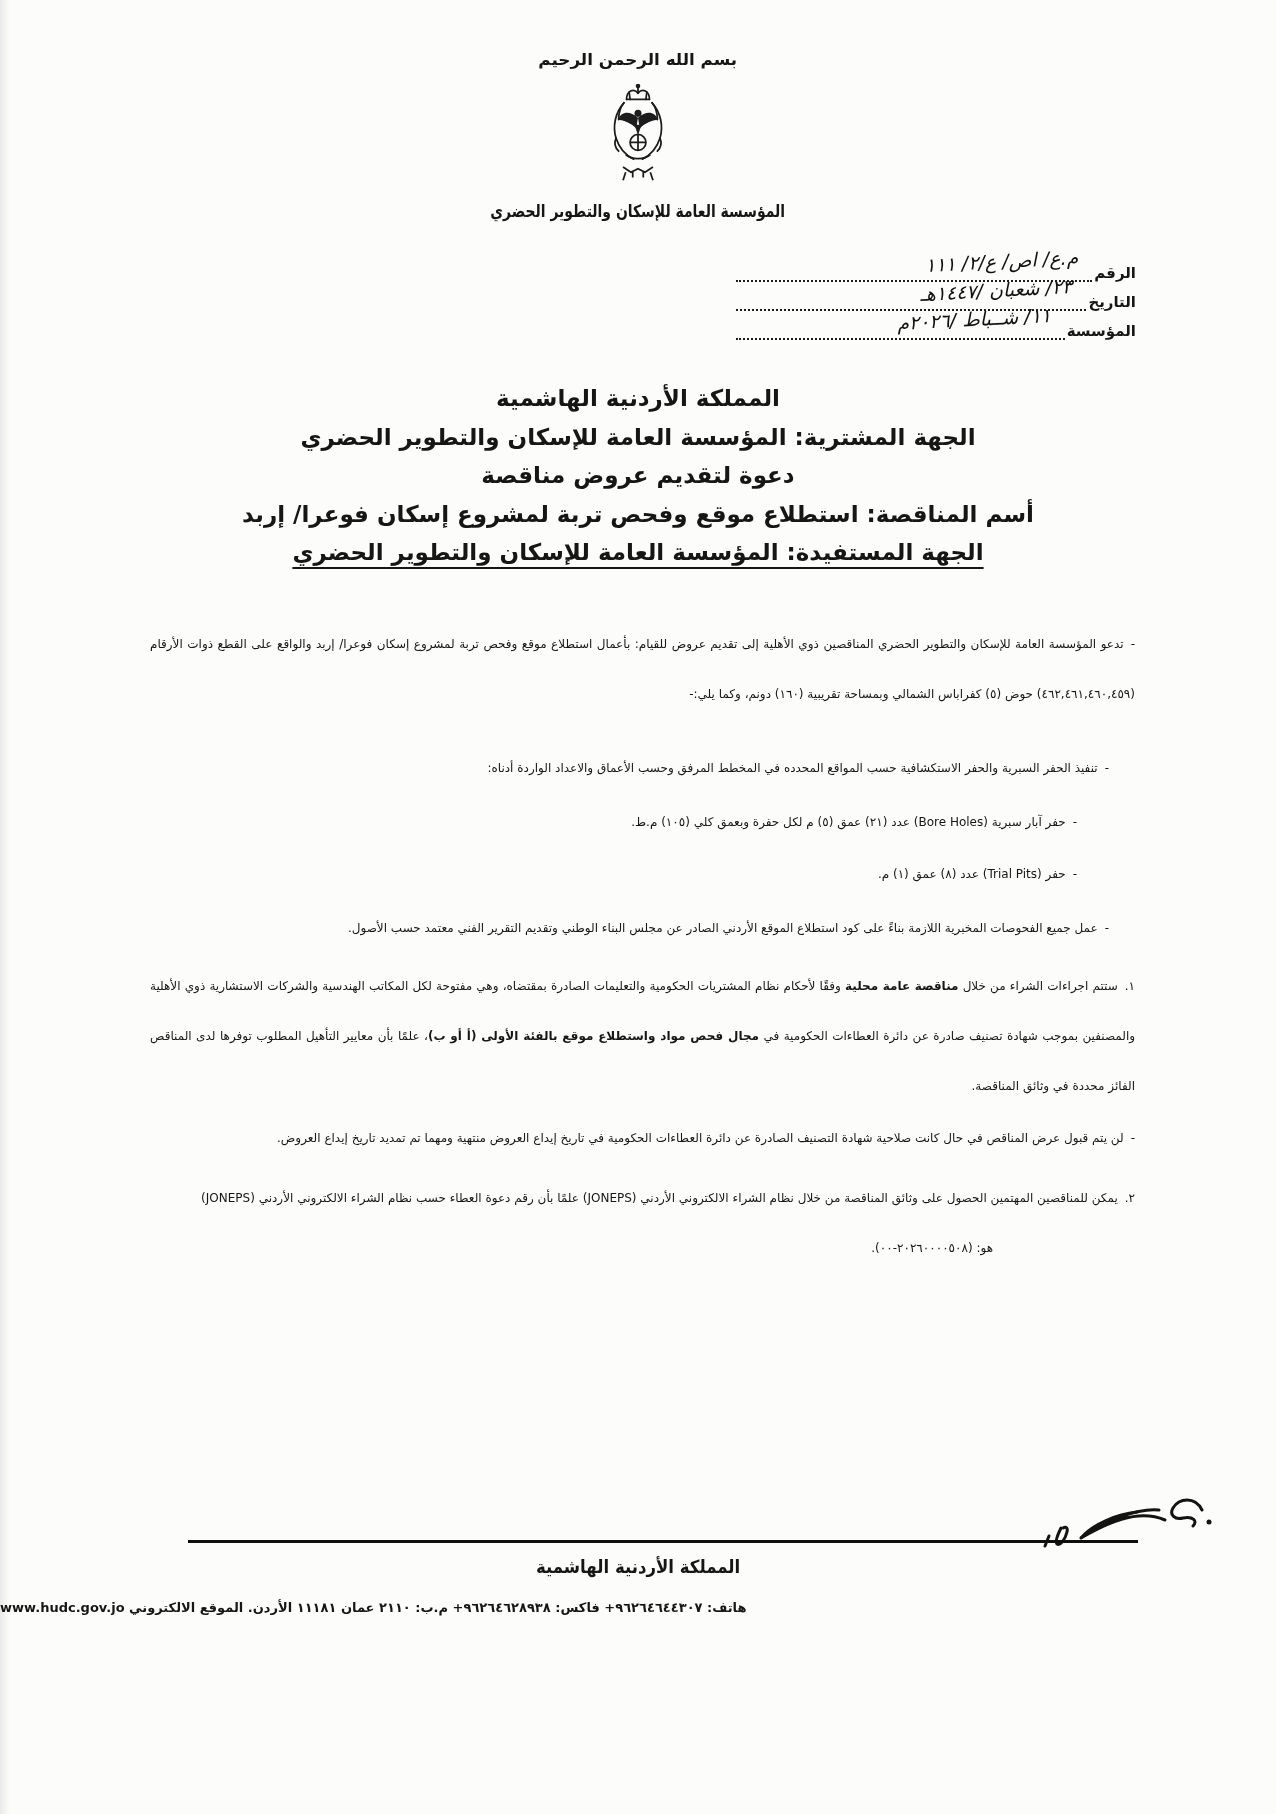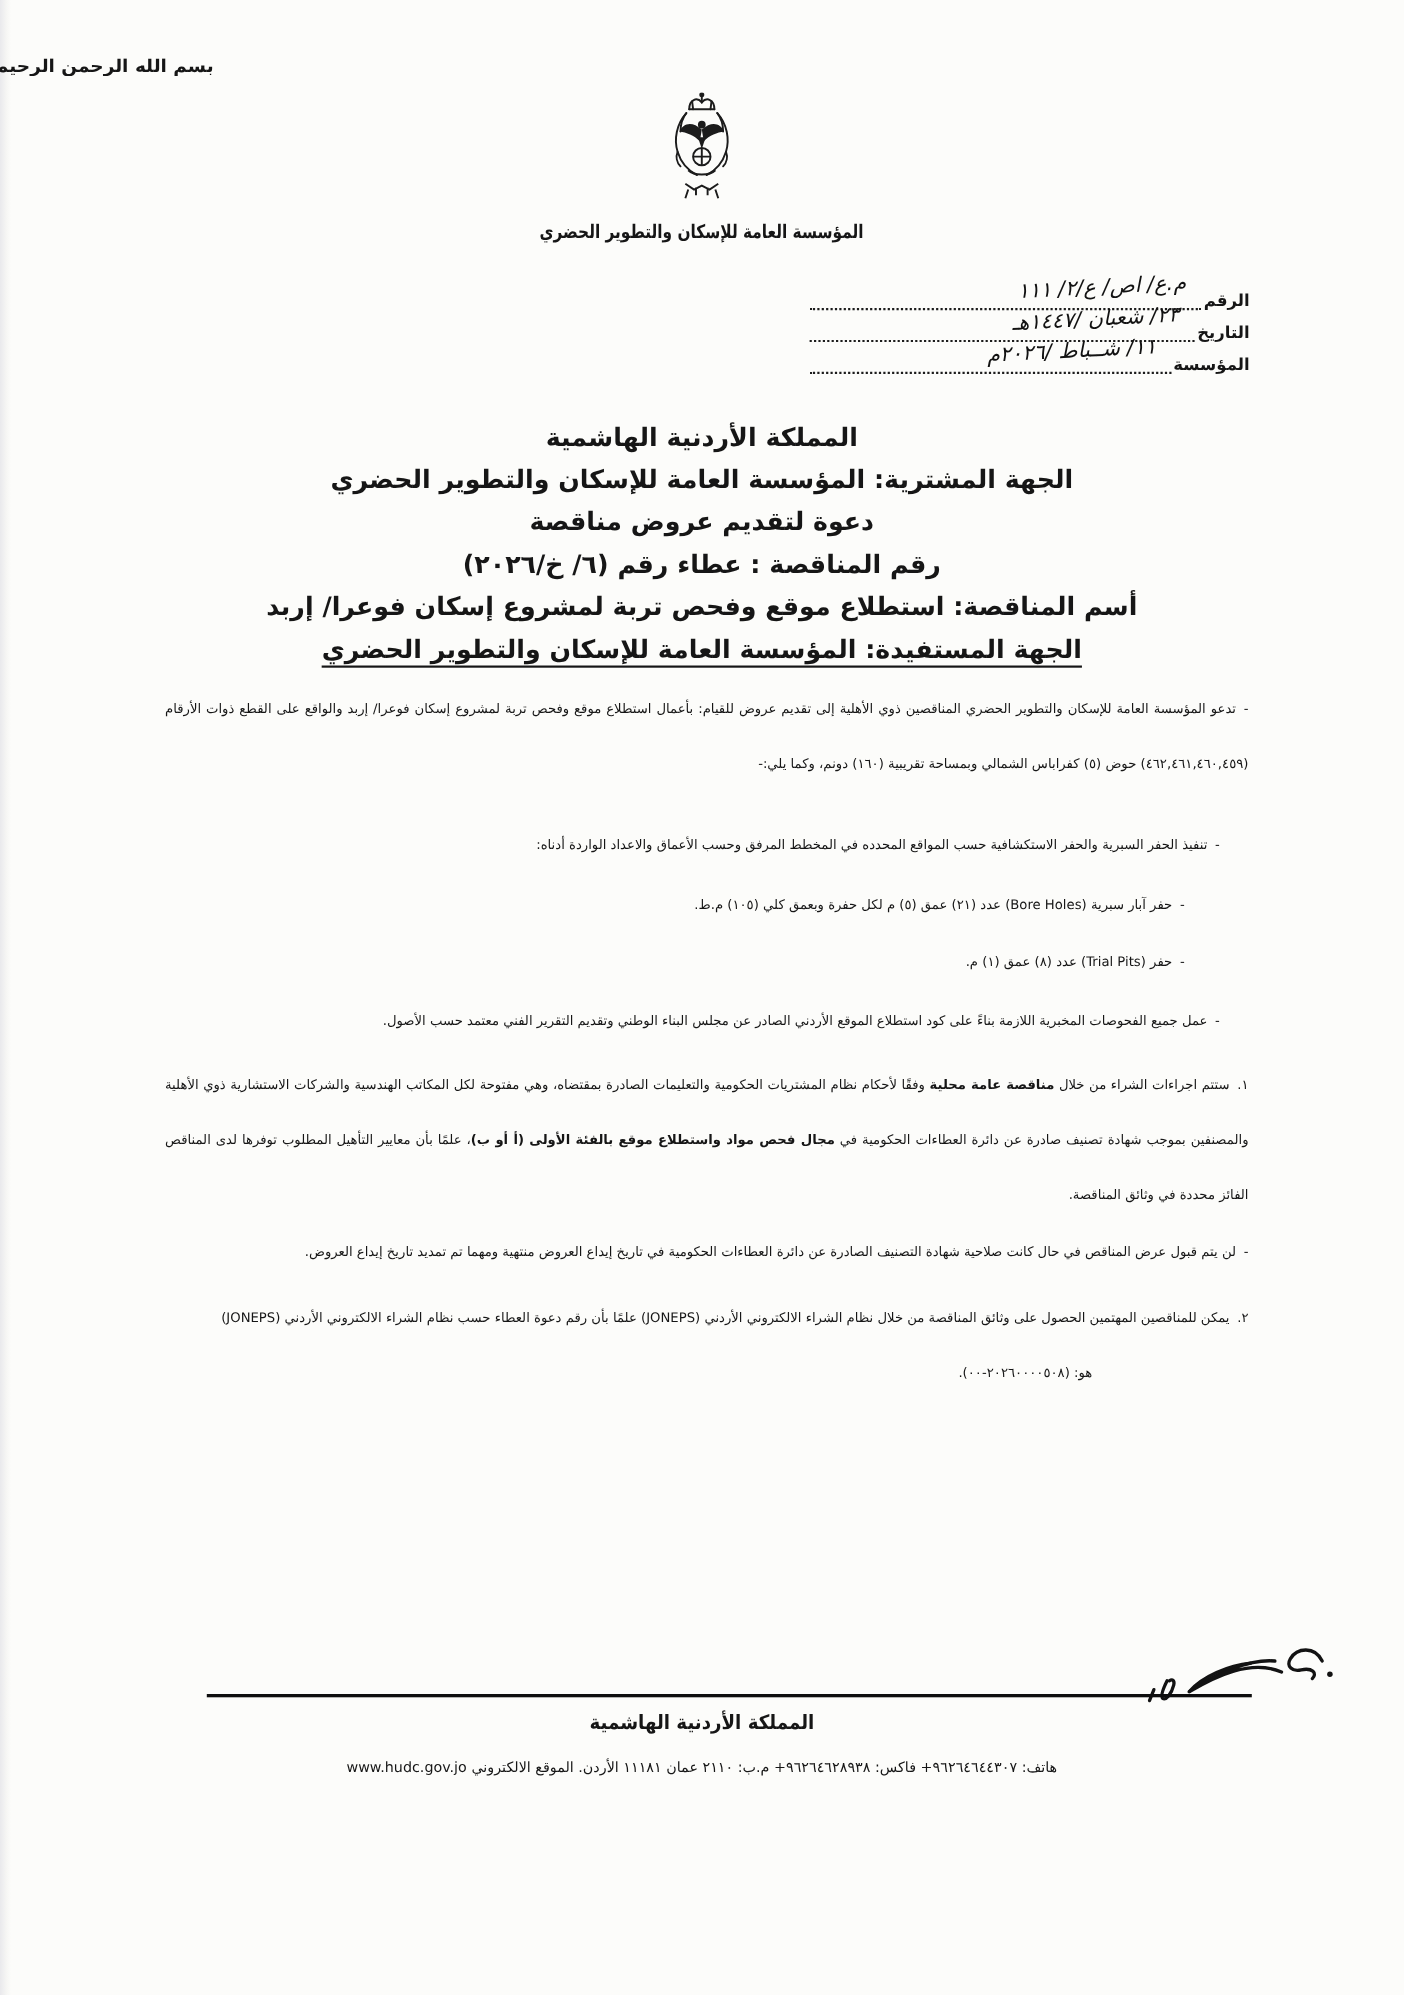--- a/index.html
+++ b/index.html
@@ -12,21 +12,21 @@
     color:#161616;
     overflow:hidden;
   }
   
   .scan-edge{
     position:absolute; left:0; top:0; bottom:0; width:10px;
     background:linear-gradient(90deg,#e9e9ec 0%,#f6f6f4 60%,rgba(252,252,250,0) 100%);
   }
   .bismillah{
     position:absolute; top:50px; left:0; right:0;
-    text-align:left; font-size:16px; font-weight:700;
+    text-align:center; font-size:16px; font-weight:700;
     direction:rtl;
   }
   .bismillah span{ display:inline-block; transform:scaleX(1.05); }
   .emblem{
     position:absolute; top:84px; left:50%; transform:translateX(-50%);
     width:88px; height:108px;
   }
   .org-callig{
     position:absolute; top:201px; left:0; right:0;
     text-align:center; direction:rtl;
@@ -90,21 +90,21 @@
     position:absolute; top:1540px; left:188px; width:950px; height:3px;
     background:#0e0e0e;
   }
   .footer-kingdom{
     position:absolute; top:1556px; left:0; right:0;
     text-align:center; direction:rtl; font-size:18px; font-weight:700;
   }
   .footer-kingdom span{ display:inline-block; transform:scaleX(0.92); }
   .footer-contact{
     position:absolute; top:1600px; left:0; right:0;
-    text-align:center; direction:rtl; font-size:13px; font-weight:400;
+    text-align:left; direction:rtl; font-size:13px; font-weight:700;
     white-space:nowrap;
   }
 </style>
 </head>
 <body>
 
 <div class="scan-edge"></div>
 
 <div class="bismillah">
   <span>بسم الله الرحمن الرحيم</span>
@@ -163,21 +163,20 @@
     <span class="refline">
       <span class="refhand">١١/ شــباط /٢٠٢٦م</span>
     </span>
   </div>
 </div>
 
 <div class="headings">
   <div>المملكة الأردنية الهاشمية</div>
   <div>الجهة المشترية: المؤسسة العامة للإسكان والتطوير الحضري</div>
   <div>دعوة لتقديم عروض مناقصة</div>
-  <div>رقم المناقصة : عطاء رقم (٦/ خ/٢٠٢٦)</div>
   <div>أسم المناقصة: استطلاع موقع وفحص تربة لمشروع إسكان فوعرا/ إربد</div>
   <div class="underlined">الجهة المستفيدة: المؤسسة العامة للإسكان والتطوير الحضري</div>
 </div>
 
 <div class="bodytext">
 
   <p class="p-intro"><span class="dash">-</span><span>تدعو المؤسسة العامة للإسكان والتطوير الحضري المناقصين ذوي الأهلية إلى تقديم عروض للقيام: بأعمال استطلاع موقع وفحص تربة لمشروع إسكان فوعرا/ إربد والواقع على القطع ذوات الأرقام (٤٦٢,٤٦١,٤٦٠,٤٥٩) حوض (٥) كفراباس الشمالي وبمساحة تقريبية (١٦٠) دونم، وكما يلي:-</span></p>
 
   <p class="p-works"><span class="dash">-</span><span>تنفيذ الحفر السبرية والحفر الاستكشافية حسب المواقع المحدده في المخطط المرفق وحسب الأعماق والاعداد الواردة أدناه:</span></p>
 

